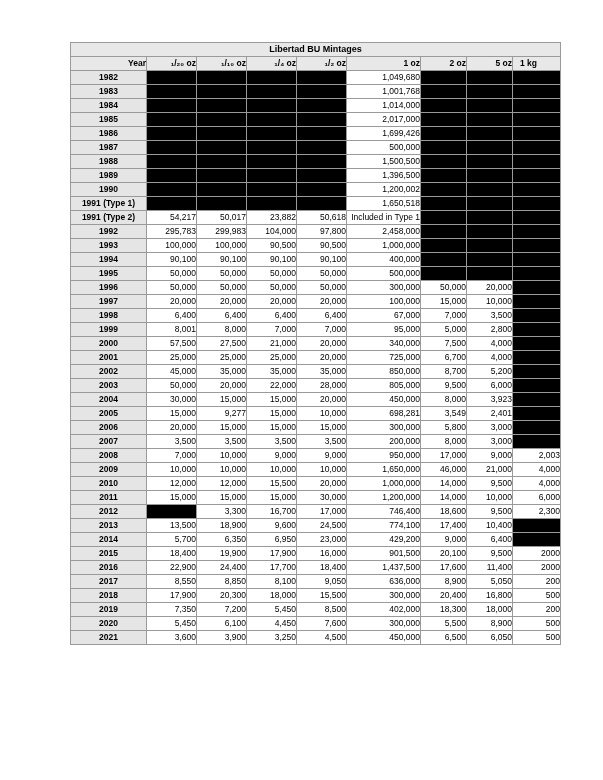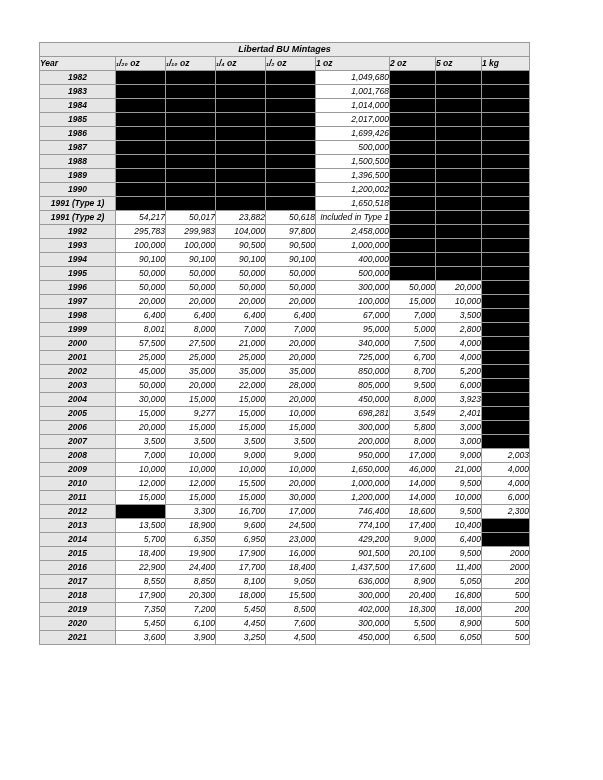--- a/index.html
+++ b/index.html
@@ -12,24 +12,23 @@
   }
   #page {
     position: relative;
     width: 603px;
     height: 780px;
     background: #ffffff;
     overflow: hidden;
   }
   #table-wrap {
     position: absolute;
-    left: 39px;
+    left: 70px;
     top: 42px;
     width: 410px;
-    font-style: italic;
   }
   table.mintage {
     border-collapse: collapse;
     table-layout: fixed;
     width: 490px;
     font-size: 8.5px;
     color: #000000;
   }
   table.mintage td, table.mintage th {
     border: 1px solid #9a9a9a;
@@ -43,27 +42,27 @@
     background: #e8e8e8;
     text-align: center;
     font-weight: bold;
     font-size: 9px;
     height: 14px;
     line-height: 14px;
   }
   .hdr td {
     background: #e8e8e8;
     font-weight: bold;
-    text-align: left;
+    text-align: right;
     font-size: 8.5px;
     height: 14px;
     line-height: 14px;
   }
   .hdr td.num {
-    text-align: left;
+    text-align: center;
     padding-right: 16px;
   }
   td.year {
     background: #e5e5e5;
     font-weight: bold;
     text-align: center;
     font-size: 8.5px;
   }
   td.val {
     text-align: right;

